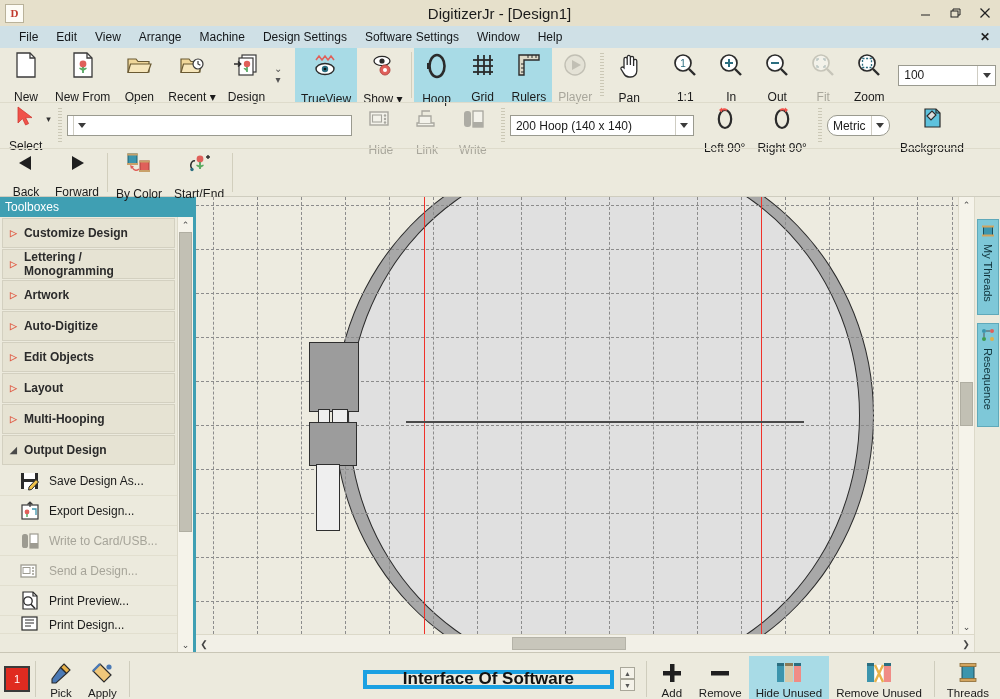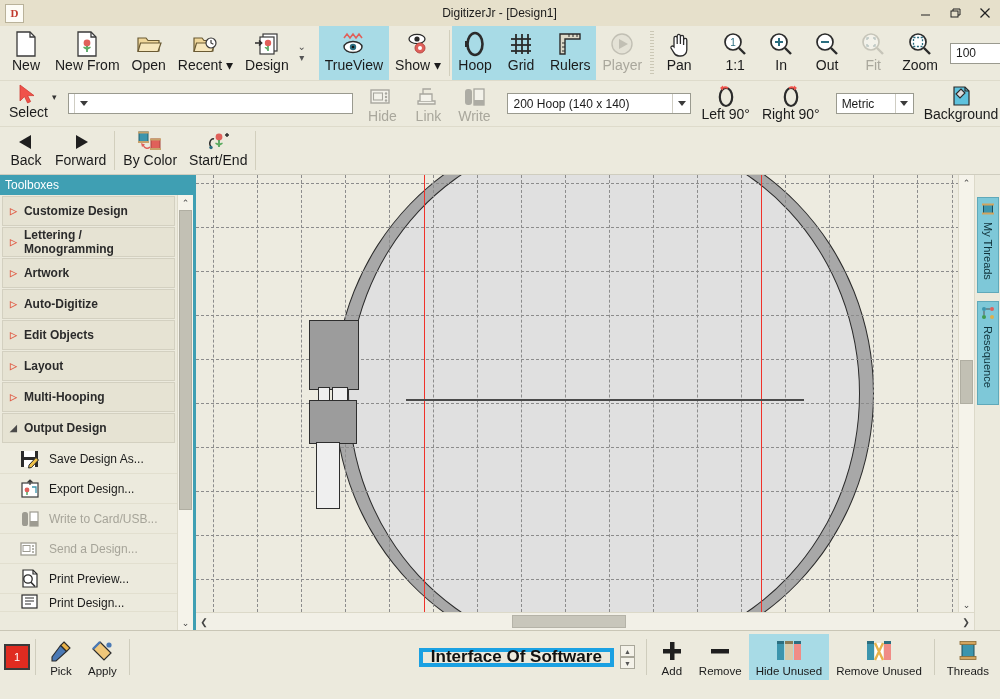--- a/index.html
+++ b/index.html
@@ -17,21 +17,21 @@
     height:26px;background:#e6e0cb;display:flex;align-items:center;
     position:relative;
   }
   .app-logo{
     width:17px;height:17px;margin-left:5px;border:1px solid #b9b29a;
     background:#fdfcf6;color:#c0392b;font-size:11px;font-weight:bold;
     display:flex;align-items:center;justify-content:center;
     font-family:"Liberation Serif",serif;
   }
   .title-text{
-    position:absolute;left:0;right:1px;text-align:center;font-size:12px;color:#1b1b1b;
+    position:absolute;left:0;right:1px;text-align:center;font-size:15px;color:#1b1b1b;
     pointer-events:none;
   }
   .win-btns{margin-left:auto;display:flex;height:26px;}
   .win-btn{
     width:30px;height:26px;display:flex;align-items:center;justify-content:center;
     font-size:12px;color:#222;
   }
   .win-btn svg{display:block;}
 
   
@@ -55,21 +55,21 @@
   .sep{width:1px;background:#d2cfbd;margin:4px 2px;align-self:stretch;}
   .sep-dot{width:4px;align-self:stretch;margin:5px 2px;
     background:repeating-linear-gradient(to bottom,#cbc8b6 0 1px,transparent 1px 3px);}
 
   .btn{
     display:flex;flex-direction:column;align-items:center;justify-content:flex-start;
     min-width:46px;padding:3px 5px 2px 5px;cursor:default;border:1px solid transparent;
     height:100%;box-sizing:border-box;
   }
   .btn .ico{height:28px;display:flex;align-items:center;justify-content:center;}
-  .btn .lbl{font-size:14px;line-height:13px;white-space:nowrap;margin-top:1px;}
+  .btn .lbl{font-size:12px;line-height:13px;white-space:nowrap;margin-top:13px;}
   .btn.on{background:#a8dbe6;}
   .btn.dim .lbl{color:#a9a79c;}
   .btn.dim .ico{opacity:.38;}
 
   .overflow{
     width:14px;display:flex;flex-direction:column;justify-content:space-between;
     align-items:center;padding:3px 0 5px 0;color:#555;font-size:10px;
   }
 
   
@@ -170,21 +170,21 @@
     width:22px;height:22px;background:#e02b20;border:2px solid #3a3a3a;margin-left:4px;
     color:#fff;font-size:11px;display:flex;align-items:center;justify-content:center;
   }
   .bbtn{display:flex;flex-direction:column;align-items:center;justify-content:center;
     padding:2px 7px;min-width:40px;cursor:default;height:46px;box-sizing:border-box;}
   .bbtn .ico{height:26px;display:flex;align-items:center;justify-content:center;}
   .bbtn .lbl{font-size:11.5px;margin-top:1px;white-space:nowrap;}
   .bbtn.on{background:#a8dbe6;}
   .callout{
     border:4px solid #1ba1e2;background:#eceadd;height:19px;
-    display:flex;align-items:center;justify-content:center;padding:0 8px;
+    display:flex;align-items:center;justify-content:center;padding:0 36px;
     font-size:17px;font-weight:bold;color:#111;box-sizing:border-box;margin-left:auto;
   }
   .spinner{display:flex;flex-direction:column;margin:0 6px;}
   .spin-b{width:15px;height:12px;border:1px solid #a9a79a;background:#f4f2e9;
     display:flex;align-items:center;justify-content:center;font-size:7px;color:#555;box-sizing:border-box;}
   .vline{width:1px;background:#cfcdbd;height:36px;margin:0 5px;}
 </style>
 </head>
 <body>
 
@@ -207,20 +207,32 @@
       </div>
       <div class="win-btn">
         <svg width="12" height="12" viewBox="0 0 12 12">
             <line x1="1.5" y1="1.5" x2="10.5" y2="10.5" stroke="#222" stroke-width="1.3"></line>
             <line x1="10.5" y1="1.5" x2="1.5" y2="10.5" stroke="#222" stroke-width="1.3"></line>
           </svg>
       </div>
     </div>
   </div>
 
+  <div class="menubar">
+    <div class="menu-item">File</div>
+    <div class="menu-item">Edit</div>
+    <div class="menu-item">View</div>
+    <div class="menu-item">Arrange</div>
+    <div class="menu-item">Machine</div>
+    <div class="menu-item">Design Settings</div>
+    <div class="menu-item">Software Settings</div>
+    <div class="menu-item">Window</div>
+    <div class="menu-item">Help</div>
+    <div class="menu-close">✕</div>
+  </div>
 
   <div class="ribbon">
 
     <div class="rib-row rib-row1">
 
       <div class="grp">
         <div class="btn">
           <div class="ico">
             <svg width="24" height="26" viewBox="0 0 24 26">
                 <polygon points="3,1 16,1 21,6 21,25 3,25" fill="#fff" stroke="#3a3a3a" stroke-width="1.3"></polygon>
@@ -508,21 +520,21 @@
                 <polygon points="14,1.5 14,6.5 17,4" fill="#f0524a"></polygon>
               </svg>
           </div>
           <div class="lbl">Right 90°</div>
         </div>
       </div>
 
       <div class="sep-dot"></div>
 
       <div class="grp">
-        <div class="combo" style="width:78px;">
+        <div class="combo" style="width:63px;border-radius:10px;">
           <div class="txt">Metric</div>
           <div class="arw"></div>
         </div>
         <div class="btn" style="margin-left:4px;text-align:center;">
           <div class="ico" style="height:22px;">
             <svg width="24" height="24" viewBox="0 0 24 24">
                 <path d="M5 3 L16 3 L20 7 L20 21 L5 21 Z" fill="#5ec2dd" stroke="#2b2b2b" stroke-width="1.2"></path>
                 <polyline points="16,3 16,7 20,7" fill="none" stroke="#2b2b2b" stroke-width="1.2"></polyline>
                 <path d="M7 10 L12 5 L16 9 L11 14 Z" fill="#ddd" stroke="#2b2b2b" stroke-width="1.1"></path>
               </svg>

